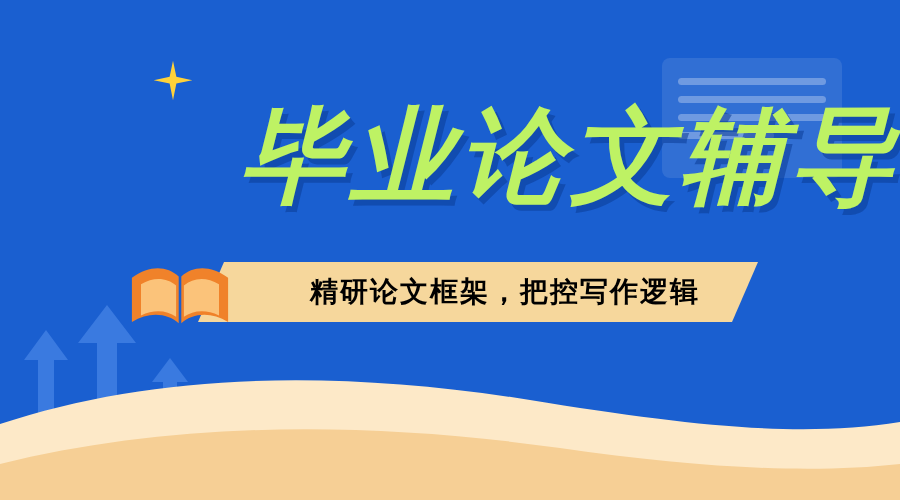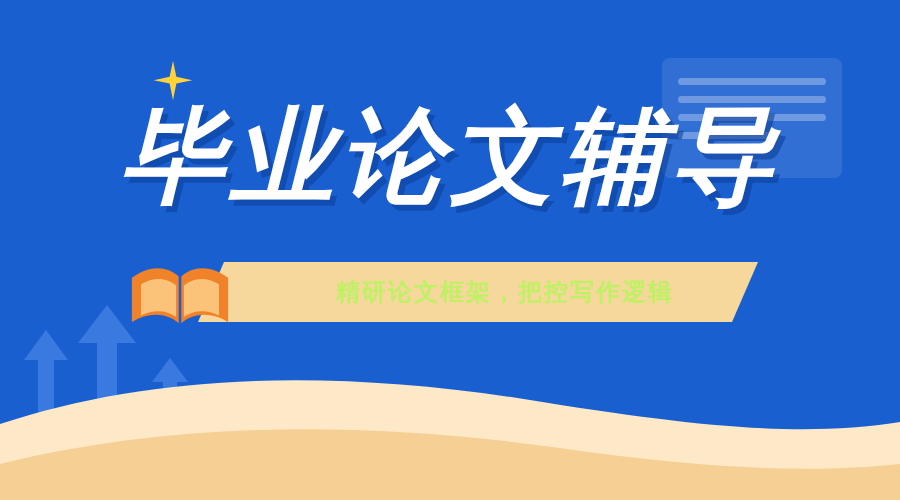--- a/index.html
+++ b/index.html
@@ -47,22 +47,22 @@
     height: 42px;
     color: #ffd23a;
   }
 
   
   .headline {
     position: absolute;
     left: 0;
     right: 0;
     top: 104px;
-    text-align: center;
-    color: #ffffff;
+    text-align: right;
+    color: #bef264;
     font-size: 104px;
     line-height: 1;
     font-weight: bold;
     letter-spacing: 6px;
     font-style: italic;
     text-shadow: 5px 6px 0 rgba(11,60,150,0.55);
     white-space: nowrap;
   }
 
   
@@ -79,22 +79,22 @@
     position: absolute;
     left: 198px;
     top: 262px;
     width: 560px;
     height: 60px;
     display: flex;
     align-items: center;
     justify-content: center;
     padding-left: 54px;
     box-sizing: border-box;
-    color: #bef264;
-    font-size: 24px;
+    color: #000000;
+    font-size: 28px;
     font-weight: bold;
     letter-spacing: 2px;
     white-space: nowrap;
   }
 
   
   .book {
     position: absolute;
     left: 128px;
     top: 258px;

